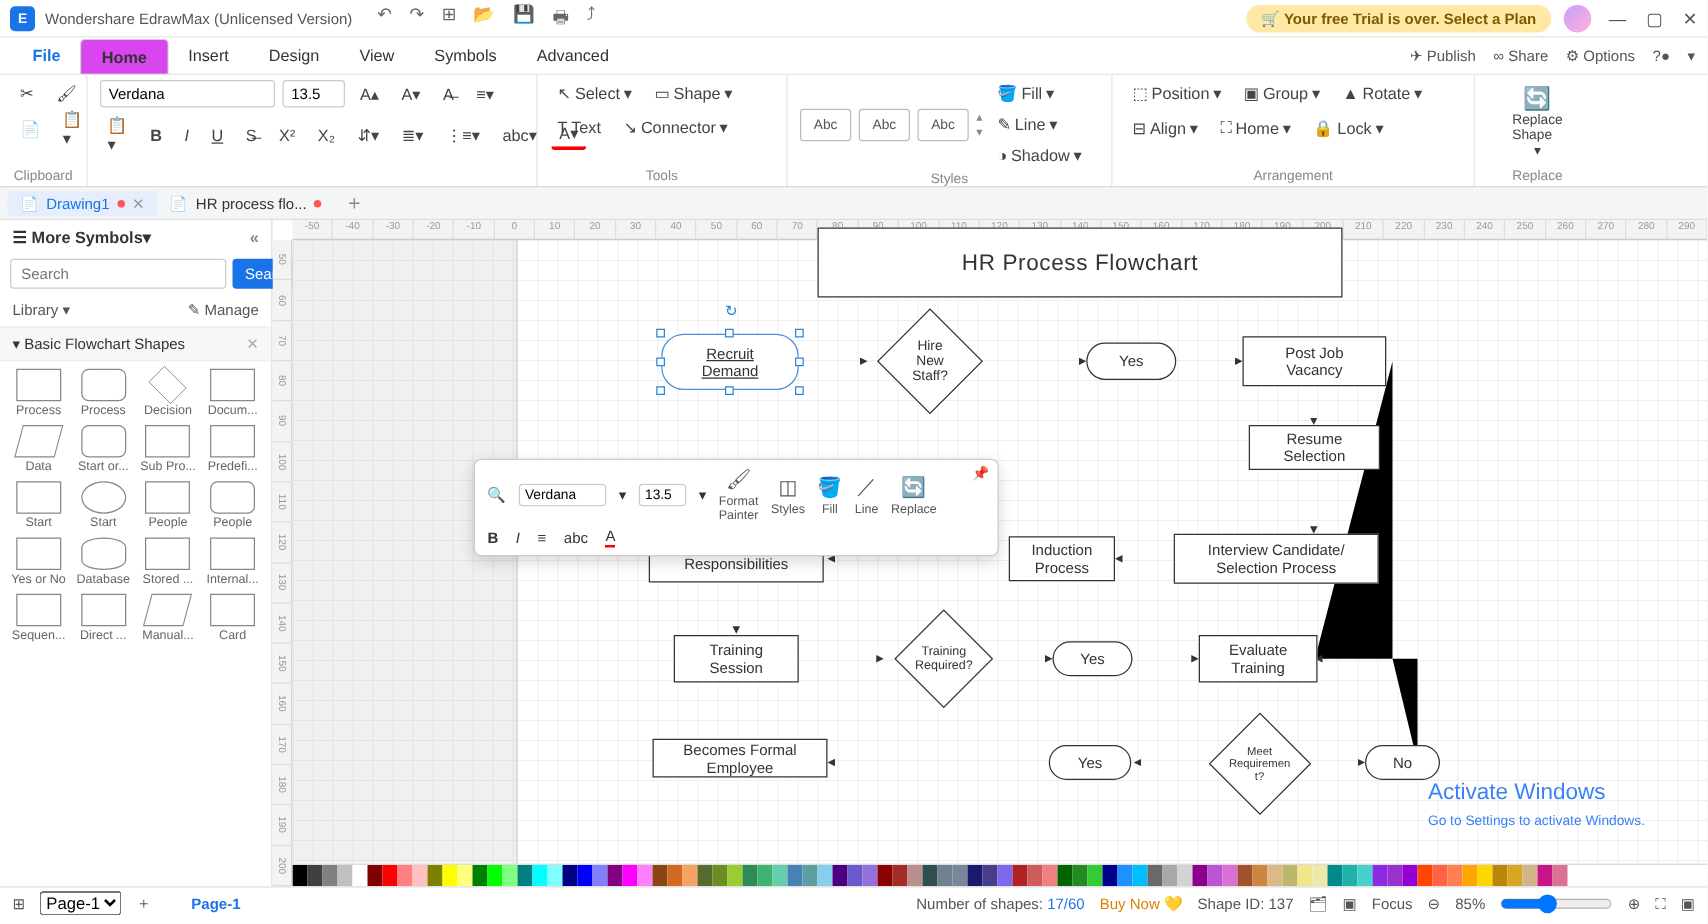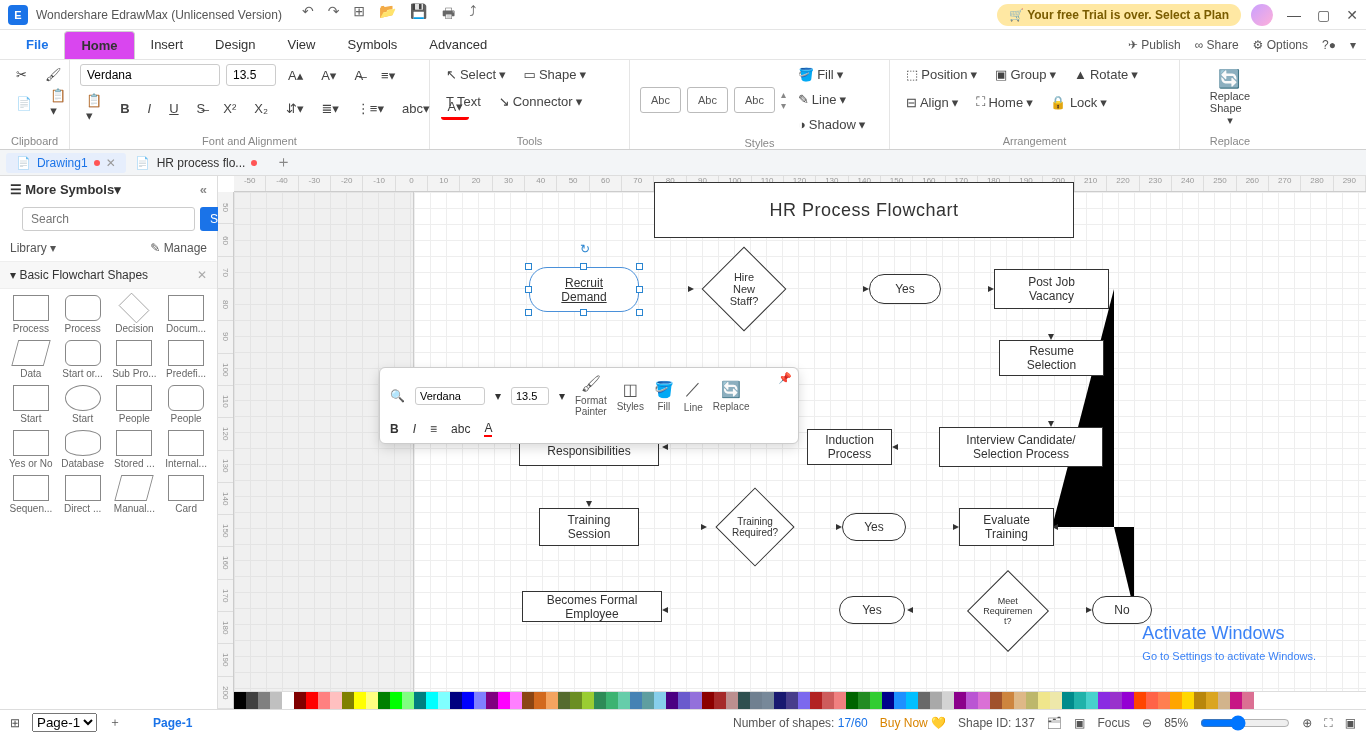--- a/index.html
+++ b/index.html
@@ -38,21 +38,21 @@
 .doctab { padding: 3px 10px; display: flex; align-items: center; gap: 6px; font-size: 12px; border-radius: 3px; }
 .doctab.active { background: #e6eefc; color: #1a73e8; }
 .doctab .dot { width:6px; height:6px; background:#f55; border-radius:50%; }
 .doctabs .add { margin-left: 8px; font-size: 16px; color: #888; cursor: pointer; }
 
 
 .main { display: flex; height: 533px; }
 .sidebar { width: 218px; border-right: 1px solid #ddd; display: flex; flex-direction: column; background:#fff; }
 .sidebar-hdr { display:flex; align-items:center; padding:6px 10px; font-weight:600; font-size:13px; }
 .sidebar-hdr .collapse { margin-left:auto; color:#888; cursor:pointer; }
-.searchrow { display:flex; gap:5px; padding:4px 22px; }
+.searchrow { display:flex; gap:5px; padding:4px 8px; }
 .searchrow input { flex:1; border:1px solid #ccc; border-radius:3px; padding:4px 8px; font-size:12px; }
 .searchrow button { background:#1a73e8; color:#fff; border:none; border-radius:3px; padding:4px 10px; font-size:12px; cursor:pointer; }
 .librow { display:flex; padding:6px 10px; font-size:12px; color:#555; }
 .librow .manage { margin-left:auto; cursor:pointer; }
 .panel-title { padding:6px 10px; font-size:12px; background:#f7f7f7; border-top:1px solid #eee; border-bottom:1px solid #eee; display:flex; align-items:center; }
 .panel-title .x { margin-left:auto; color:#aaa; cursor:pointer; }
 .shape-grid { padding: 6px; display:grid; grid-template-columns: repeat(4, 1fr); gap: 6px 2px; overflow-y:auto; }
 .shape-cell { display:flex; flex-direction:column; align-items:center; font-size:10px; color:#666; cursor:pointer; }
 .shape-thumb { width:36px; height:26px; border:1.2px solid #888; background:#fff; margin-bottom:2px; }
 .shape-thumb.rounded { border-radius:6px; }
@@ -176,21 +176,20 @@
       <span class="ribbon-btn">S̶</span>
       <span class="ribbon-btn">X²</span>
       <span class="ribbon-btn">X₂</span>
       <span class="ribbon-btn">⇵▾</span>
       <span class="ribbon-btn">≣▾</span>
       <span class="ribbon-btn">⋮≡▾</span>
       <span class="ribbon-btn">abc▾</span>
       <span class="ribbon-btn" style="border-bottom:3px solid red">A▾</span>
     </div>
     <div style="flex:1"></div>
-    <div class="ribbon-group-label">Font and Alignment</div>
   </div>
 
   <div class="ribbon-group" style="width:200px">
     <div class="ribbon-row">
       <span class="ribbon-btn">↖ <span>Select</span>▾</span>
       <span class="ribbon-btn">▭ <span>Shape</span>▾</span>
     </div>
     <div class="ribbon-row" style="margin-top:6px">
       <span class="ribbon-btn">T <span>Text</span></span>
       <span class="ribbon-btn">↘ <span>Connector</span>▾</span>

